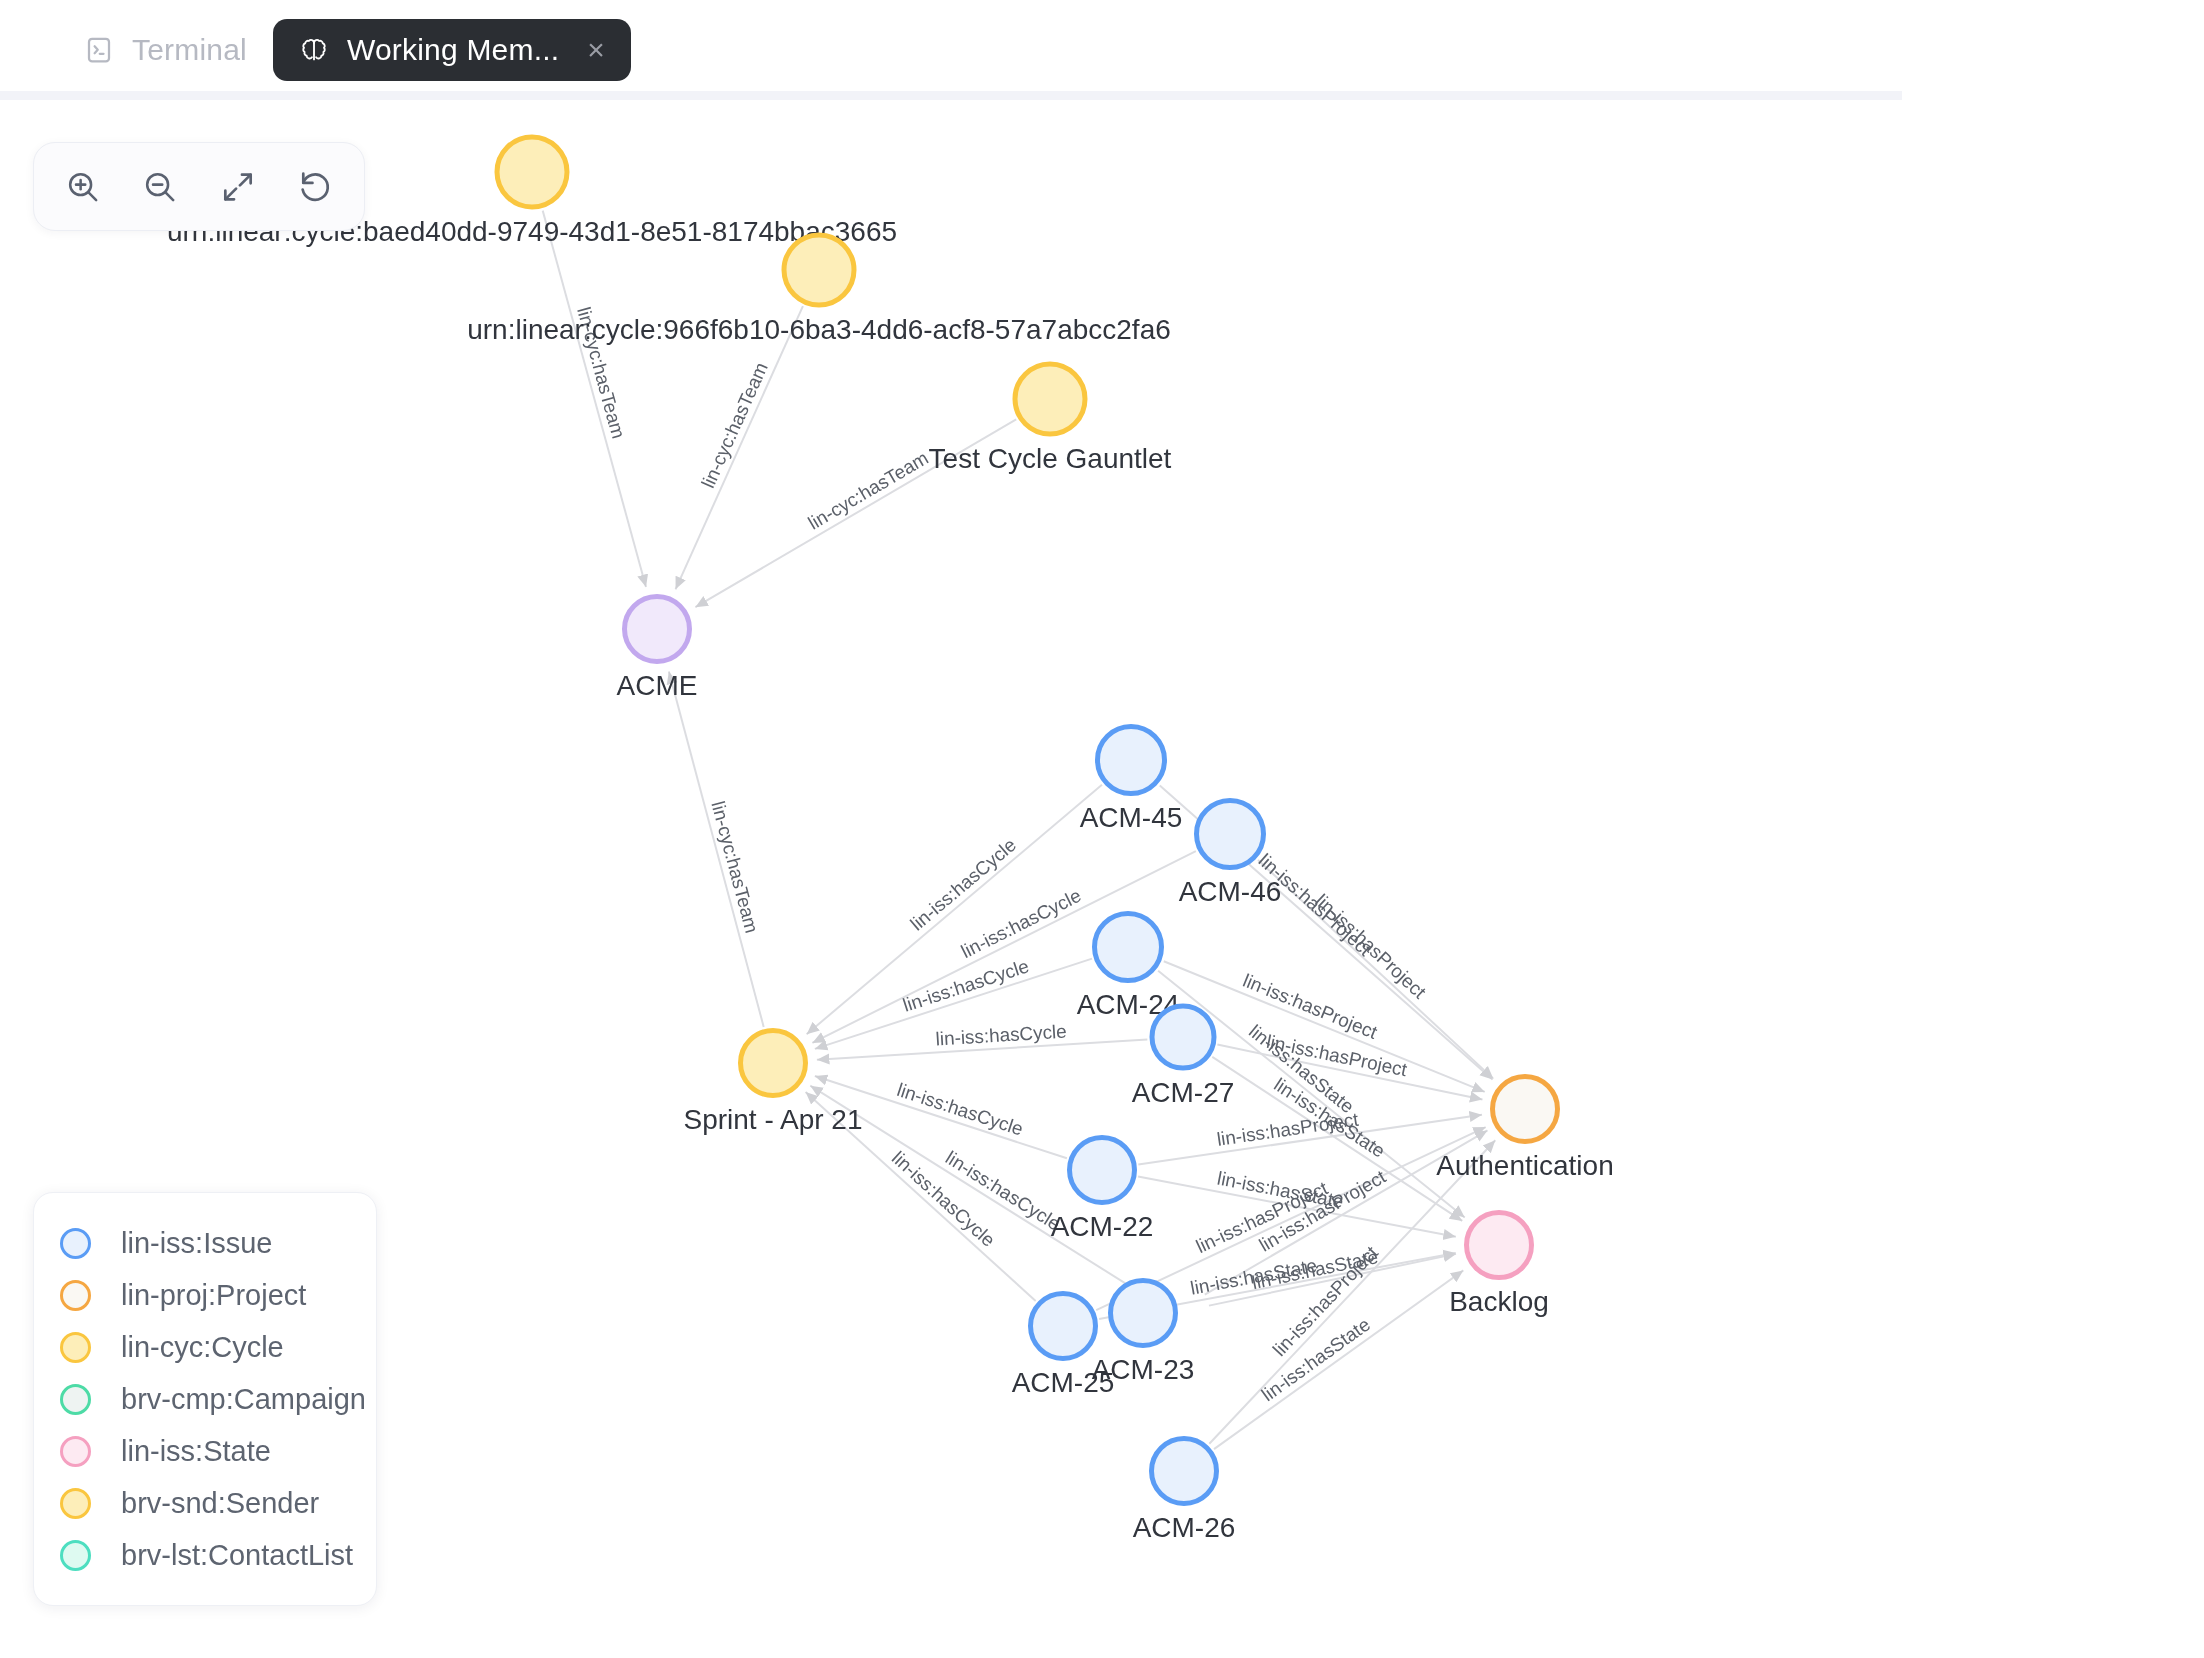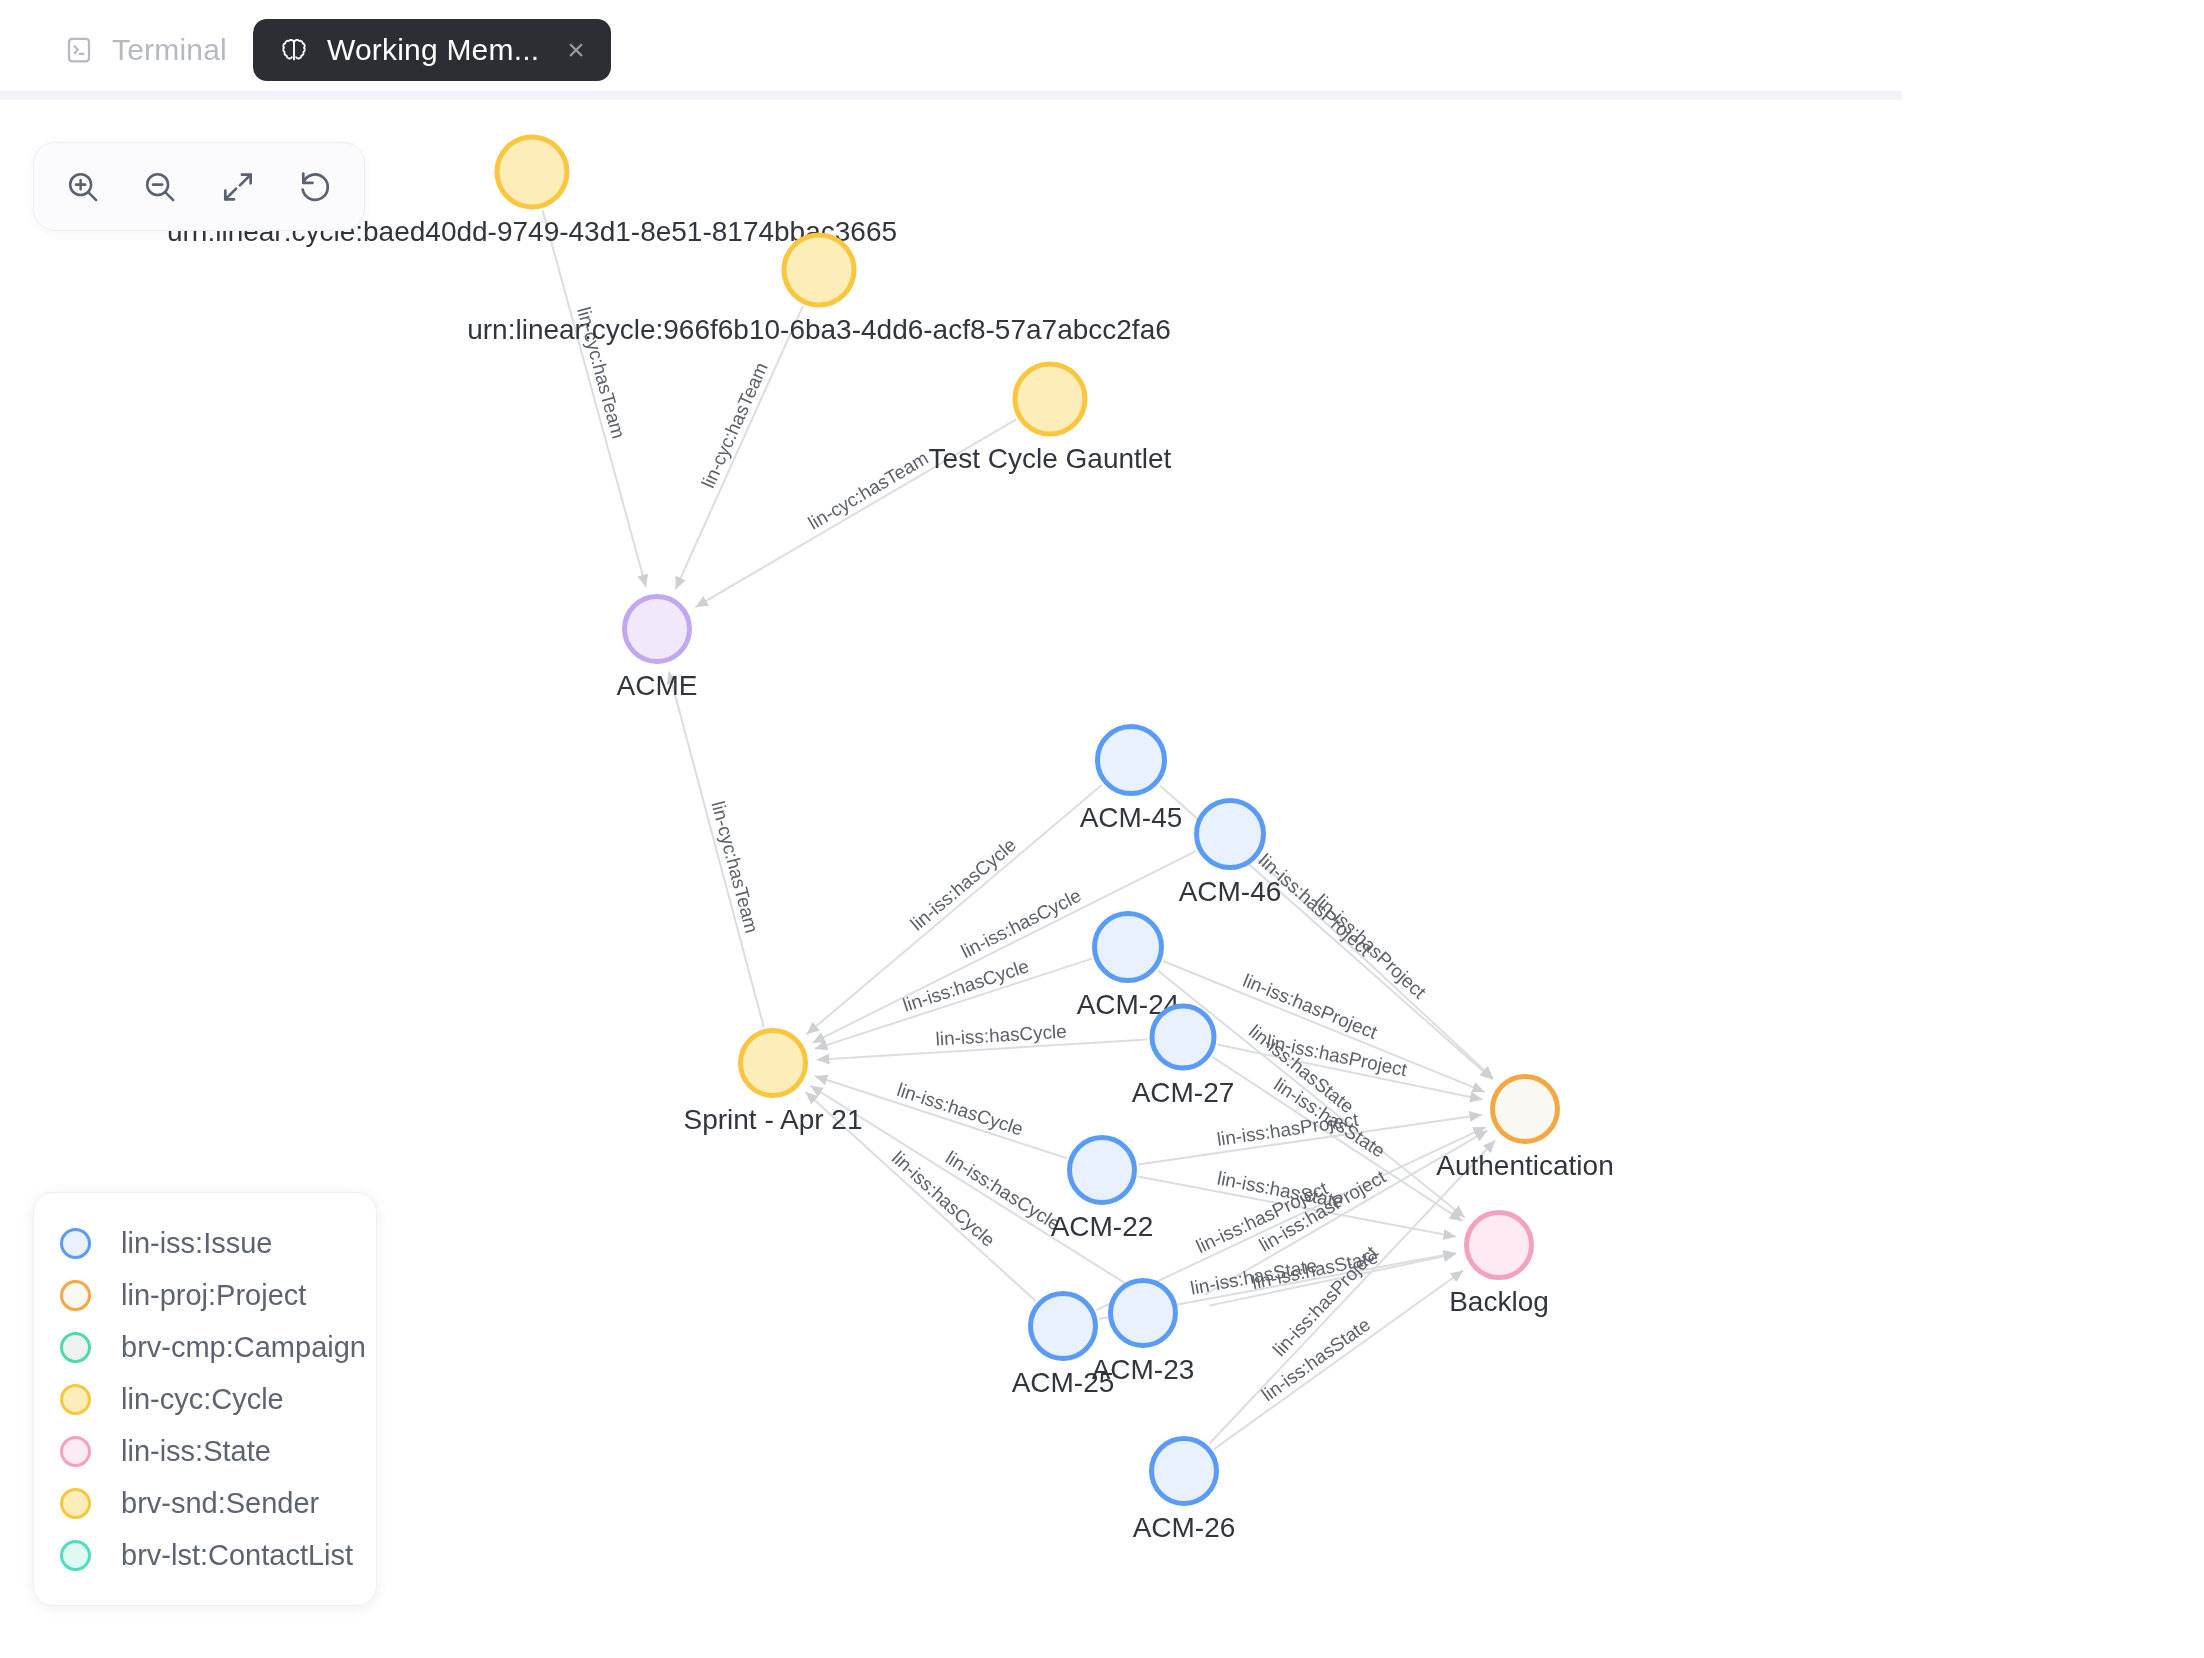--- a/index.html
+++ b/index.html
@@ -7,21 +7,21 @@
     width: 2205px; height: 1659px;
     background: #ffffff;
     font-family: "Liberation Sans", sans-serif;
     overflow: hidden;
   }
   #app { position: relative; width: 2205px; height: 1659px; background:#fff; }
 
   
   #tabbar {
     position: absolute; left:0; top:0; width:1902px; height:100px;
-    background:#ffffff; display:flex; align-items:center; padding-left:38px; gap:0;
+    background:#ffffff; display:flex; align-items:center; padding-left:58px; gap:0;
   }
   #tabbar:after{
     content:""; position:absolute; left:0; bottom:0; width:100%; height:9px;
     background:#f2f3f8;
   }
   .tab {
     display:flex; align-items:center; gap:18px;
     height:62px; padding:0 26px; border-radius:14px; cursor:pointer;
     font-size:30px; color:#b6b9c2; white-space:nowrap;
   }
@@ -278,28 +278,28 @@
       <div id="legend-rows">
           <div class="legend-row">
             <span class="legend-swatch" style="border-color: rgb(90, 156, 245); background: rgb(232, 241, 253);"></span>
             <span class="legend-label">lin-iss:Issue</span>
           </div>
           <div class="legend-row">
             <span class="legend-swatch" style="border-color: rgb(245, 167, 66); background: rgb(250, 248, 243);"></span>
             <span class="legend-label">lin-proj:Project</span>
           </div>
           <div class="legend-row">
+            <span class="legend-swatch" style="border-color: rgb(250, 198, 63); background: rgb(253, 238, 185);"></span>
+            <span class="legend-label">lin-cyc:Cycle</span>
+          </div>
+          <div class="legend-row">
             <span class="legend-swatch" style="border-color: rgb(77, 219, 166); background: rgb(238, 243, 242);"></span>
             <span class="legend-label">brv-cmp:Campaign</span>
           </div>
           <div class="legend-row">
-            <span class="legend-swatch" style="border-color: rgb(250, 198, 63); background: rgb(253, 238, 185);"></span>
-            <span class="legend-label">lin-cyc:Cycle</span>
-          </div>
-          <div class="legend-row">
             <span class="legend-swatch" style="border-color: rgb(245, 160, 192); background: rgb(253, 234, 242);"></span>
             <span class="legend-label">lin-iss:State</span>
           </div>
           <div class="legend-row">
             <span class="legend-swatch" style="border-color: rgb(250, 198, 63); background: rgb(253, 238, 185);"></span>
             <span class="legend-label">brv-snd:Sender</span>
           </div>
           <div class="legend-row">
             <span class="legend-swatch" style="border-color: rgb(77, 222, 192); background: rgb(222, 250, 241);"></span>
             <span class="legend-label">brv-lst:ContactList</span>

